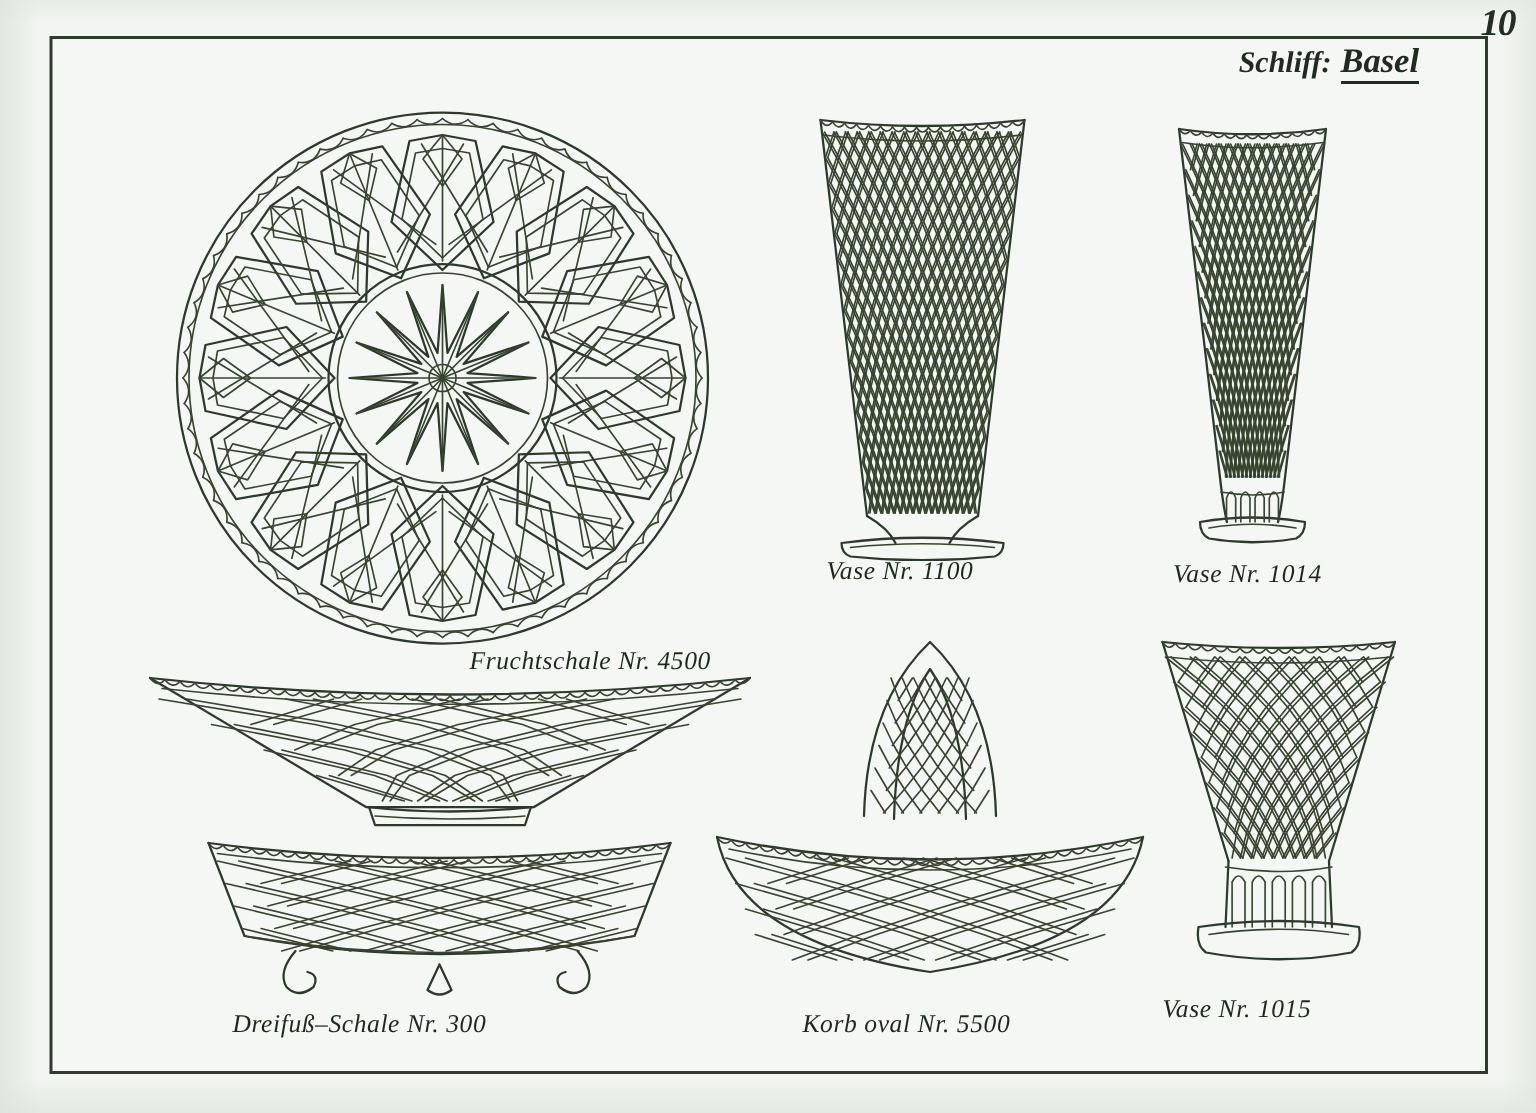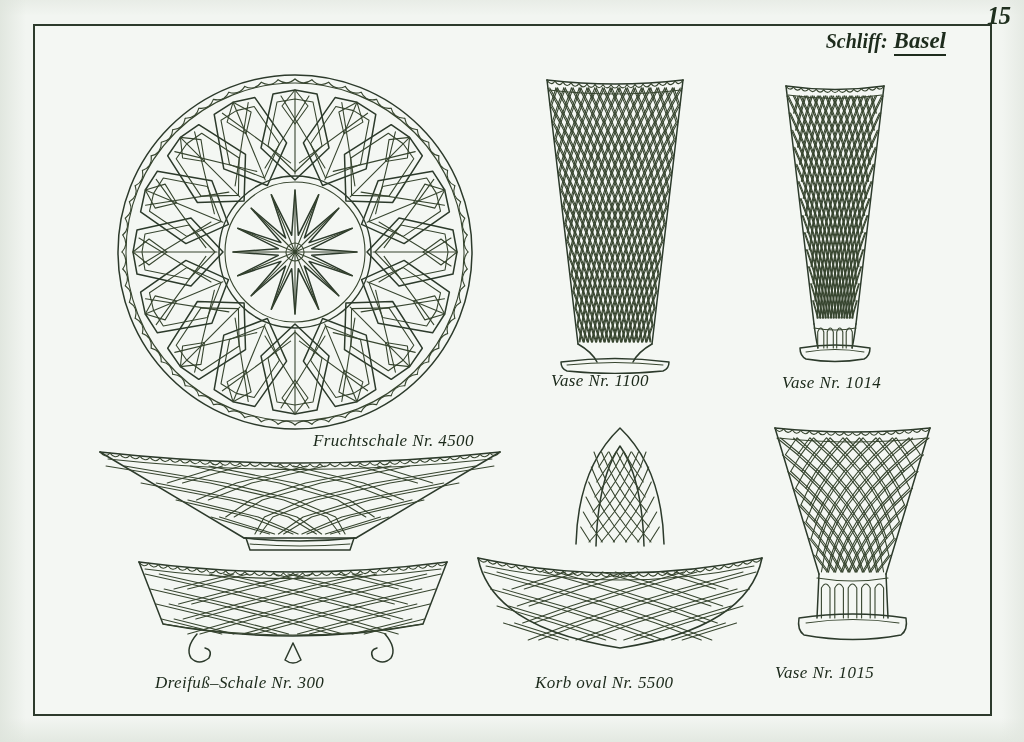--- a/index.html
+++ b/index.html
@@ -101,21 +101,21 @@
     stroke-width: 1.1;
     stroke-linecap: round;
     stroke-linejoin: round;
   }
 </style>
 </head>
 <body>
 
 <div id="page">
 
-  <div class="page-number">15</div>
+  <div class="page-number">10</div>
 
   <div id="plate-frame"></div>
 
   <div class="heading">
     <span>Schliff:</span><span class="pattern">Basel</span>
   </div>
 
   <div class="fig" style="left:105px; top:72px;">
     <svg width="380" height="360" viewBox="0 0 380 360">
       <g>

